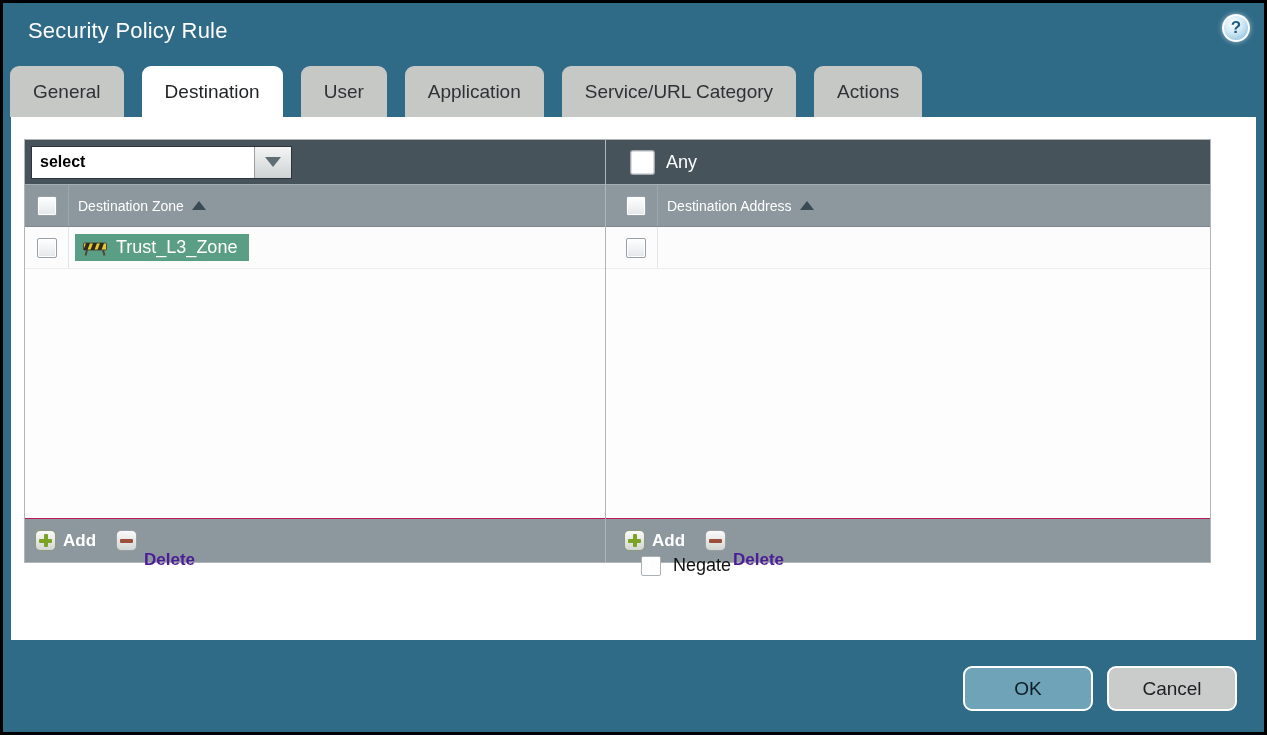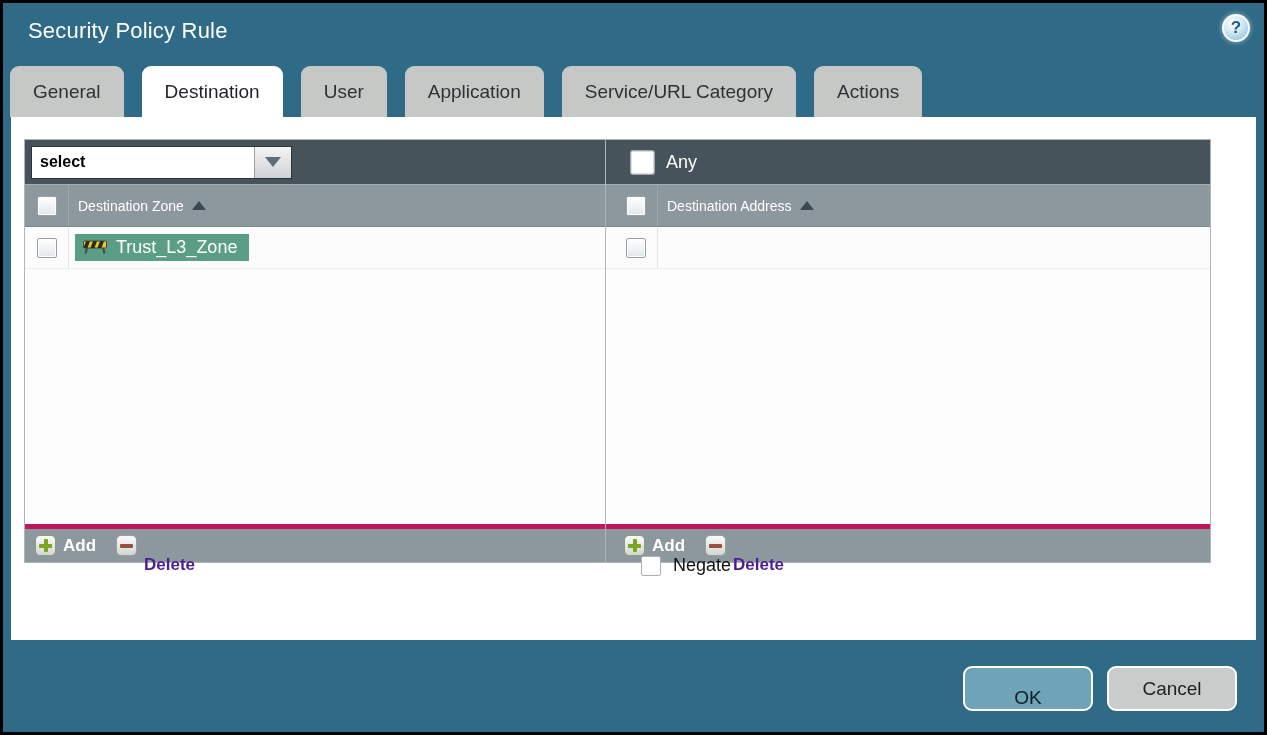--- a/index.html
+++ b/index.html
@@ -69,26 +69,26 @@
   }
   .hdr-cb-cell { width:44px; display:flex; justify-content:center; border-right:1px solid #9da6ac; align-self:stretch; align-items:center; flex:none; }
   .hdr-label { color:#fff; font-size:14px; margin-left:9px; }
   .sort-asc { width:0; height:0; border-left:7px solid transparent; border-right:7px solid transparent; border-bottom:9px solid #3a4a55; margin-left:8px; }
 
   .panel-body { flex:1; background:#fdfdfd; overflow:hidden; }
   .row { height:42px; display:flex; align-items:center; border-bottom:1px solid #ececec; background:#fcfcfc; }
   .row-cb-cell { width:44px; display:flex; justify-content:center; border-right:1px solid #e3e6e8; align-self:stretch; align-items:center; flex:none; }
 
   .chip {
-    display:inline-flex; gap:8px; margin-left:6px;
+    display:inline-flex; align-items:center; gap:8px; margin-left:6px;
     background:#5b9e86; color:#fff; font-size:18px; padding:3px 12px 3px 7px; cursor:pointer;
   }
 
   .panel-footer {
-    height:38px; background:#8d979e; border-top:5px solid #be185d;
+    height:44px; background:#8d979e; border-top:1px solid #be185d;
     display:flex; align-items:center; gap:20px; padding-left:10px; flex:none;
   }
   .tool { display:flex; align-items:center; gap:7px; cursor:pointer; }
   .tool-label { color:#fff; font-size:17px; font-weight:600; }
   .tool.disabled .tool-label { color:#4c1d95; font-weight:700; cursor:default;margin-top:39px; }
   .sq-icon {
     width:21px; height:21px; border-radius:5px; position:relative;
     background:linear-gradient(#fafafa, #d2d6d2); border:1px solid #8d9a7a;
   }
   .sq-icon .h { position:absolute; left:3px; top:8px; width:13px; height:3.5px; background:#7ba324; border-radius:1px; }
@@ -108,21 +108,21 @@
   
   .negate-row { position:absolute; left:630px; top:438px; display:flex; align-items:center; gap:12px; }
   .negate-label { font-size:18px; color:#111; }
 
   
   .btn {
     position:absolute; top:663px; width:130px; height:45px;
     border:2px solid #fff; border-radius:9px; font-family:"Liberation Sans", sans-serif;
     font-size:19px; color:#0e1d27; cursor:pointer; display:flex; align-items:center; justify-content:center;
   }
-  .btn.ok { left:960px; background:#6fa3b8;align-items:flex-end; }
+  .btn.ok { left:960px; background:#6fa3b8; }
   .btn.cancel { left:1104px; background:#cacccb; color:#1c1f21; }
 </style>
 </head>
 <body>
 
 <div class="window">
 
   <div class="title">Security Policy Rule</div>
   <div class="help-icon">
     <span>?</span>

